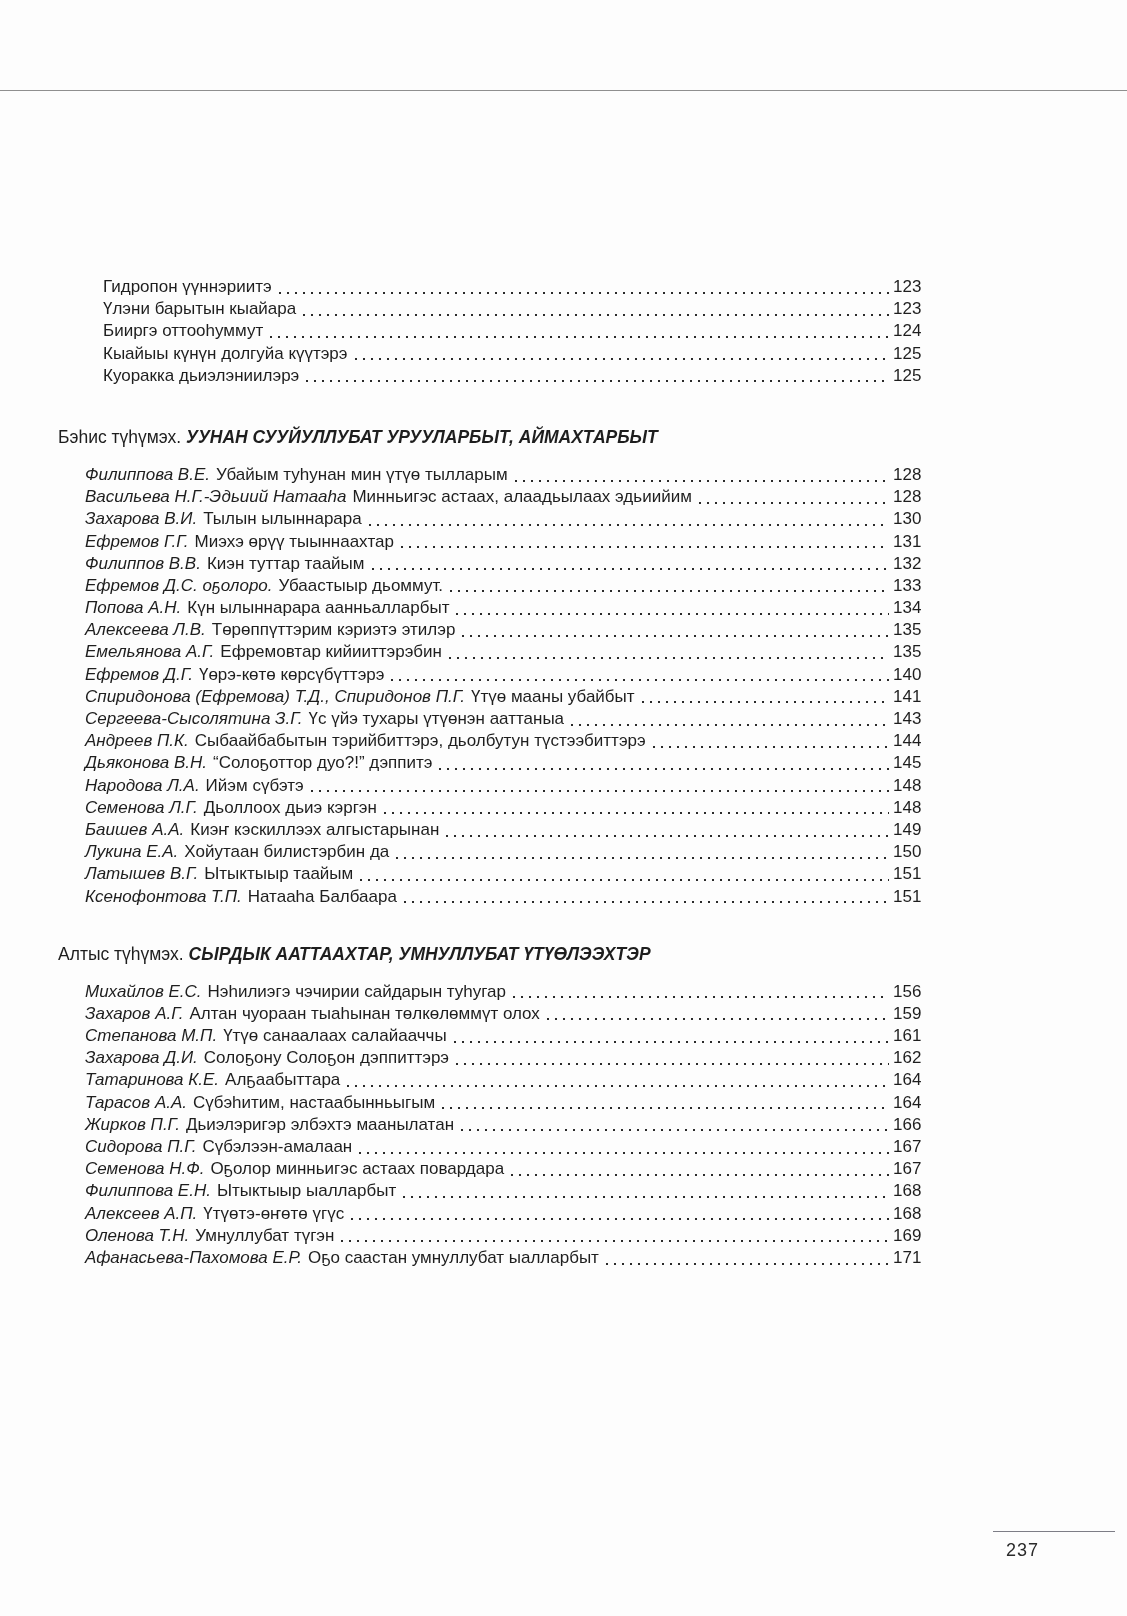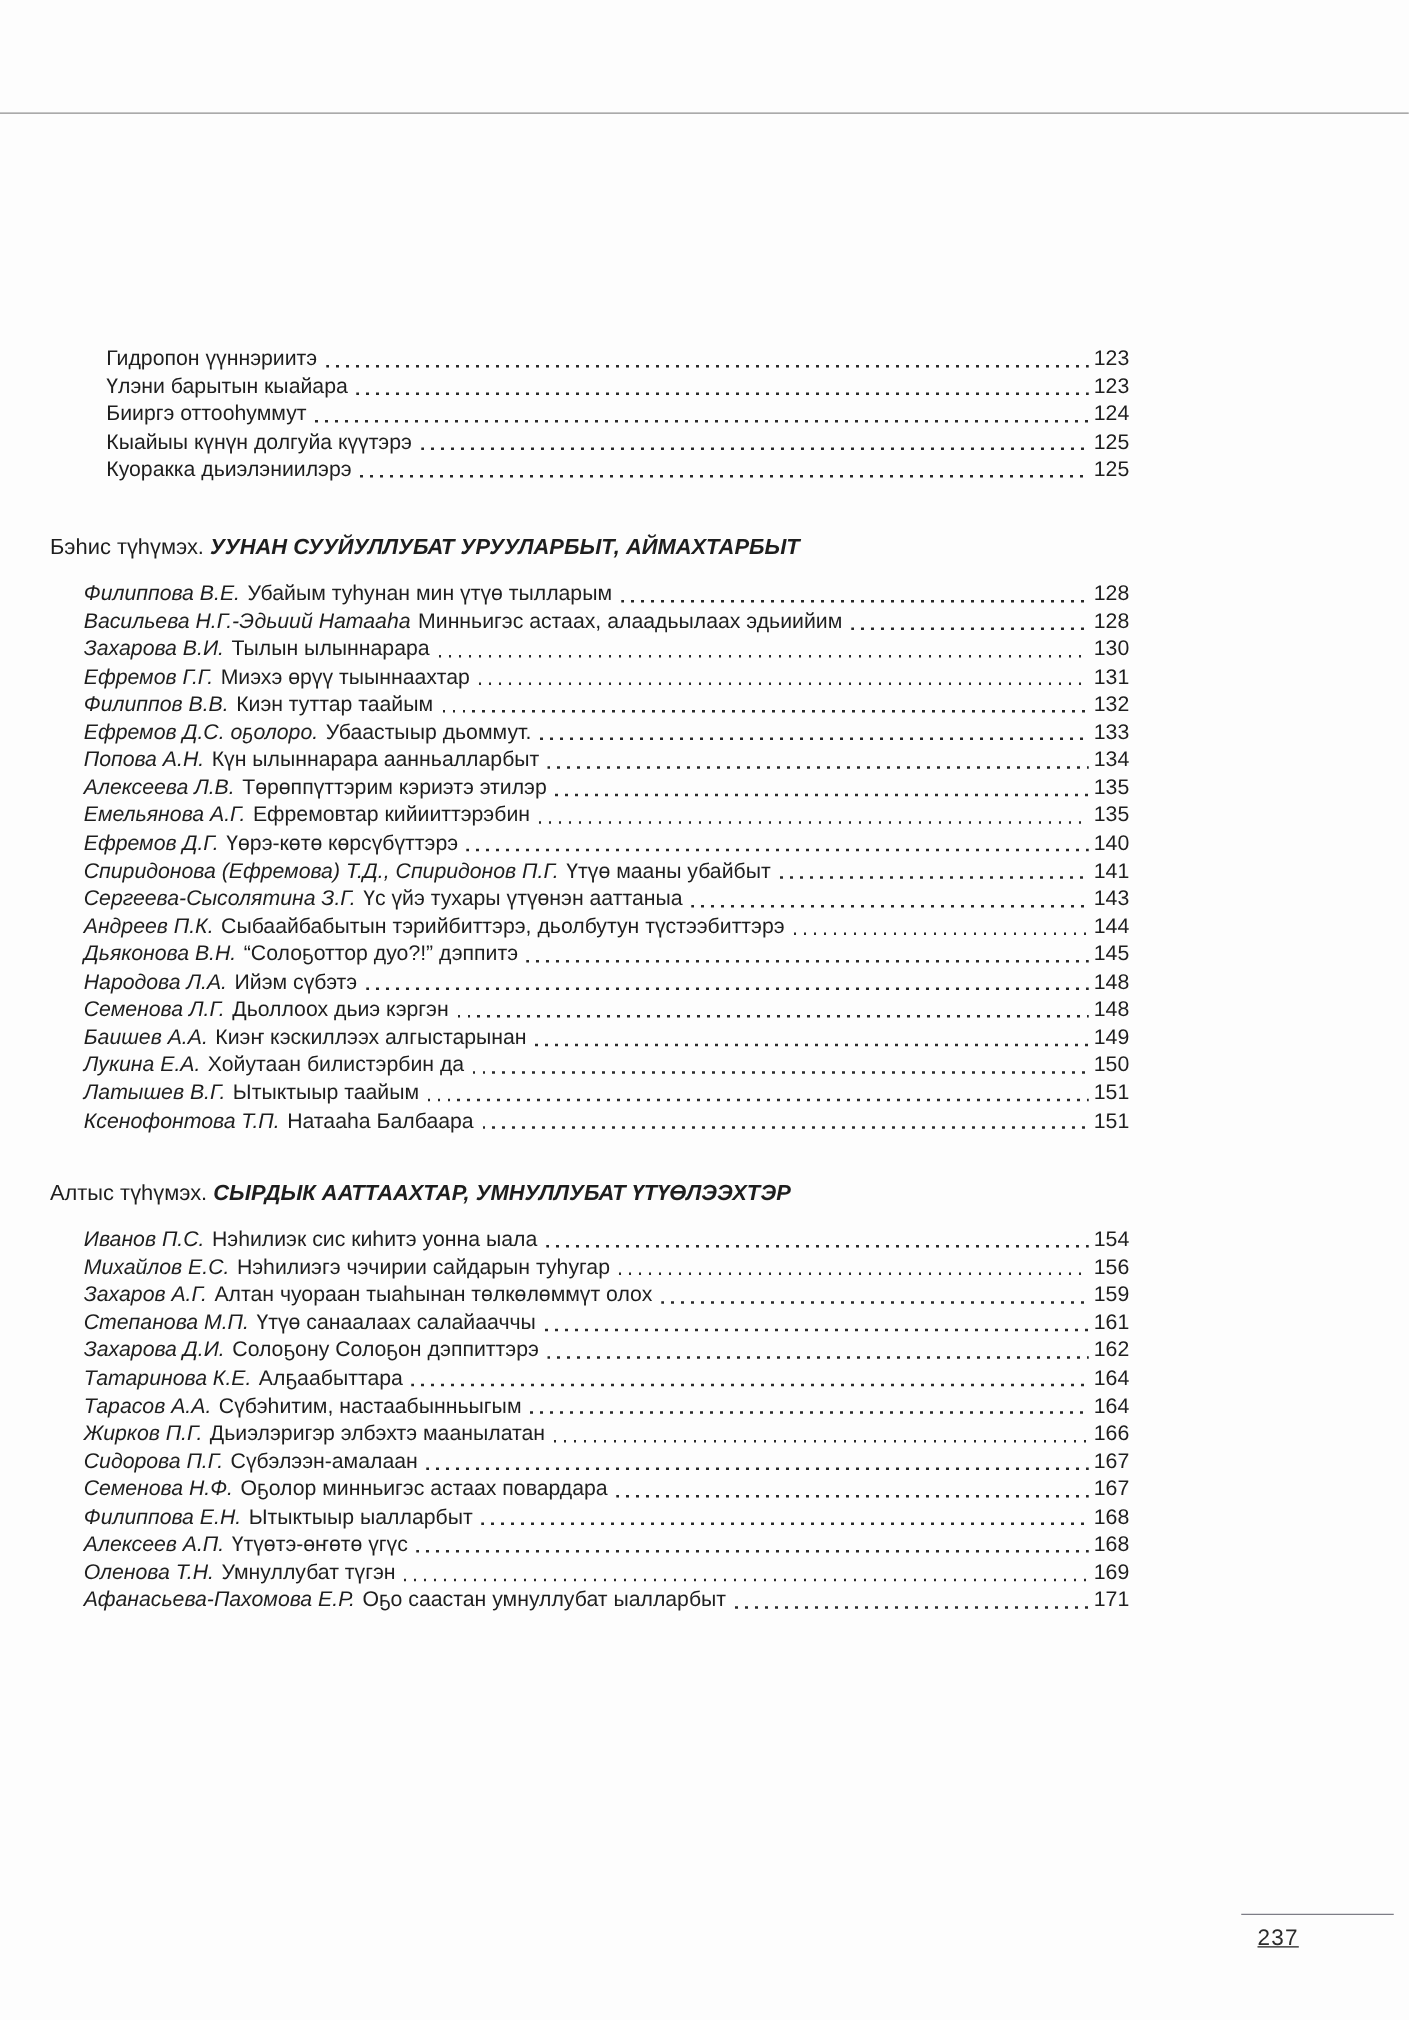--- a/index.html
+++ b/index.html
@@ -16,21 +16,21 @@
     position: absolute;
     top: 90px;
     left: 0;
     width: 1127px;
     height: 1px;
     background: #8f8f8f;
   }
   .content {
     position: absolute;
     top: 276px;
-    left: 40px;
+    left: 58px;
     width: 869px;
     font-size: 17px;
   }
   .entry-block { display: block; }
   .block-leading { margin-left: 45px; }
   .section-entries { margin-left: 27px; }
   .row {
     display: flex;
     align-items: baseline;
     white-space: nowrap;
@@ -63,21 +63,20 @@
     white-space: nowrap;
   }
   .section-label { font-weight: normal; }
   .section-title { font-weight: bold; font-style: italic; }
   .sections-wrap .section:first-child { margin-top: 40px; }
   .footer {
     position: absolute;
     top: 1531px;
     left: 993px;
     width: 126px;
-    text-decoration: underline;
   }
   .footer-rule {
     width: 122px;
     height: 1px;
     background: #7d7d86;
   }
   .footer-page-number {
     margin-top: 8px;
     margin-left: 13px;
     font-size: 18px;
@@ -280,26 +279,20 @@
 </div>
   </div>
 
   <div class="section">
     <div class="section-header">
       <span class="section-label">Алтыс түһүмэх.</span>
       <span> </span>
       <span class="section-title">СЫРДЫК ААТТААХТАР, УМНУЛЛУБАТ ҮТҮӨЛЭЭХТЭР</span>
     </div>
     <div class="entry-block section-entries">
-  <div class="row">
-    <span class="author">Иванов П.С.</span>
-    <span class="title">Нэһилиэк сис киһитэ уонна ыала</span>
-    <span class="leader"></span>
-    <span class="pagenum">154</span>
-  </div>
 
   <div class="row">
     <span class="author">Михайлов Е.С.</span>
     <span class="title">Нэһилиэгэ чэчирии сайдарын туһугар</span>
     <span class="leader"></span>
     <span class="pagenum">156</span>
   </div>
 
 
   <div class="row">

